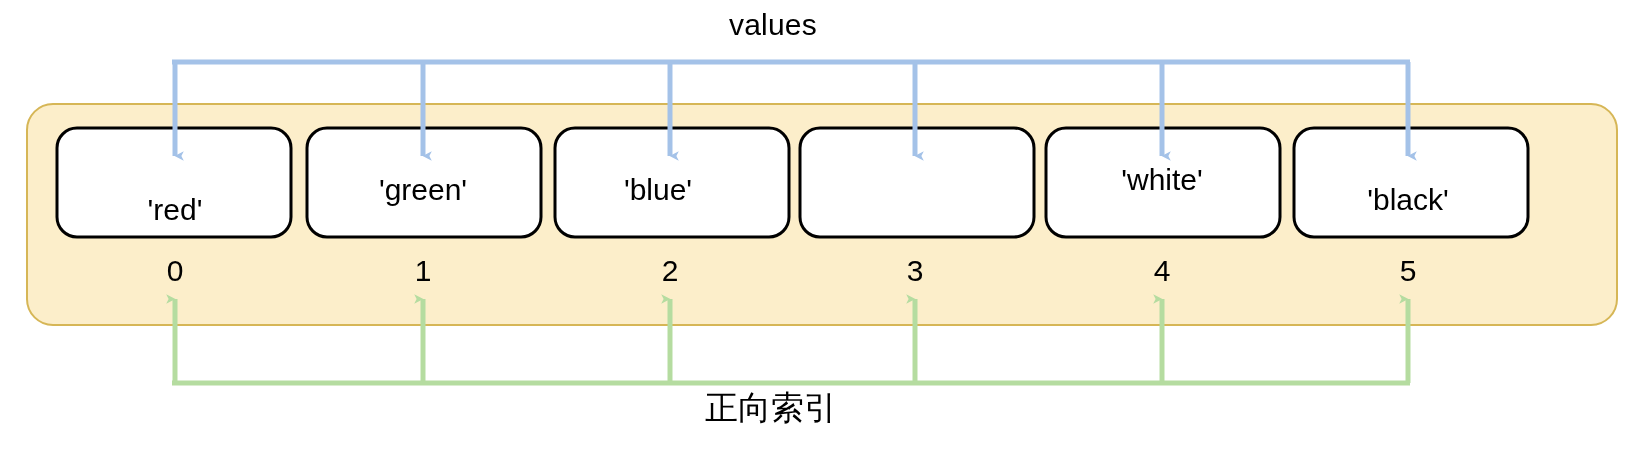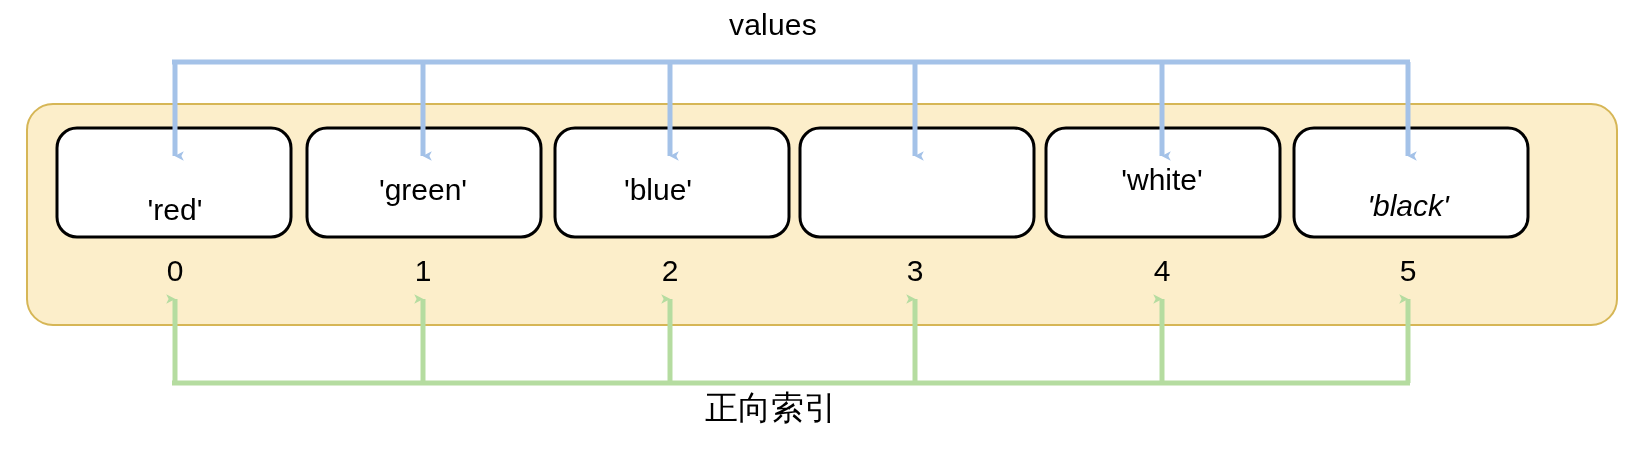--- a/index.html
+++ b/index.html
@@ -118,21 +118,21 @@
   </svg>
 
   <div class="label-values">
     <span class="label-values-inner">values</span>
   </div>
 
   <div class="cell-text" style="left:175px;  top:190px;margin-top:20px;">'red'</div>
   <div class="cell-text" style="left:423px;  top:190px;">'green'</div>
   <div class="cell-text" style="left:658px;  top:190px;">'blue'</div>
   <div class="cell-text" style="left:1162px; top:180px;">'white'</div>
-  <div class="cell-text" style="left:1408px; top:206px;font-style:italic;">'black'</div>
+  <div class="cell-text" style="left:1408px; top:200px;">'black'</div>
 
   <div class="index-text" style="left:175px;  top:271px;">0</div>
   <div class="index-text" style="left:423px;  top:271px;">1</div>
   <div class="index-text" style="left:670px;  top:271px;">2</div>
   <div class="index-text" style="left:915px;  top:271px;">3</div>
   <div class="index-text" style="left:1162px; top:271px;">4</div>
   <div class="index-text" style="left:1408px; top:271px;">5</div>
 
   <div class="label-cn">
     <span class="label-cn-inner">正向索引</span>

